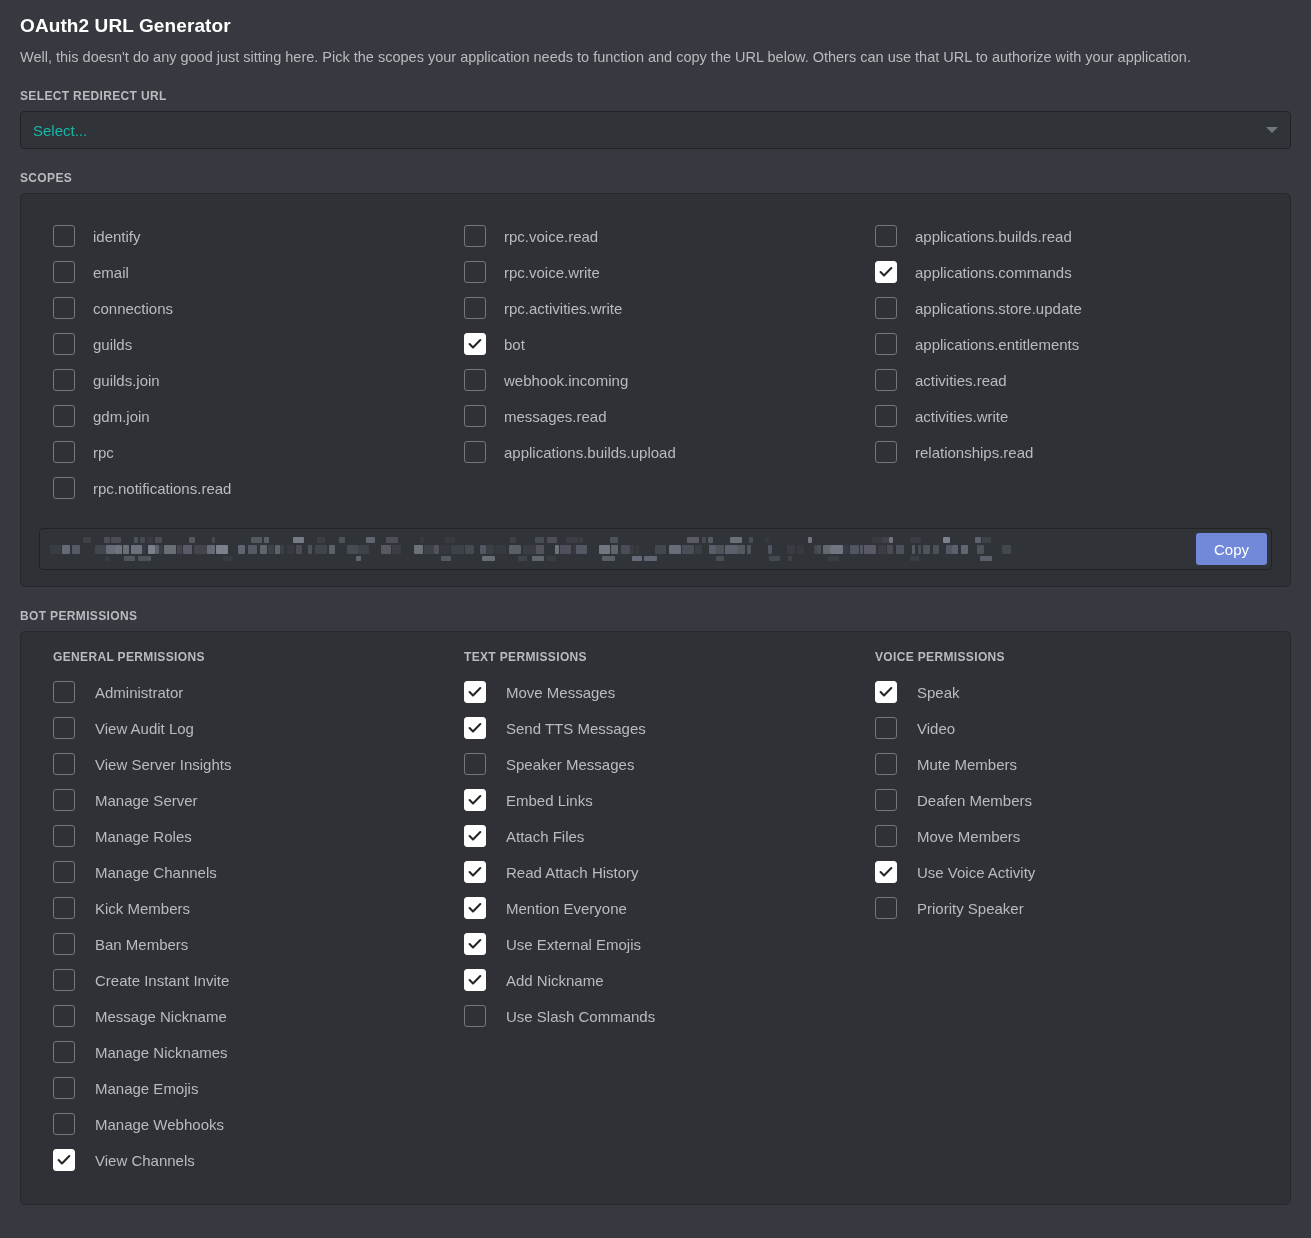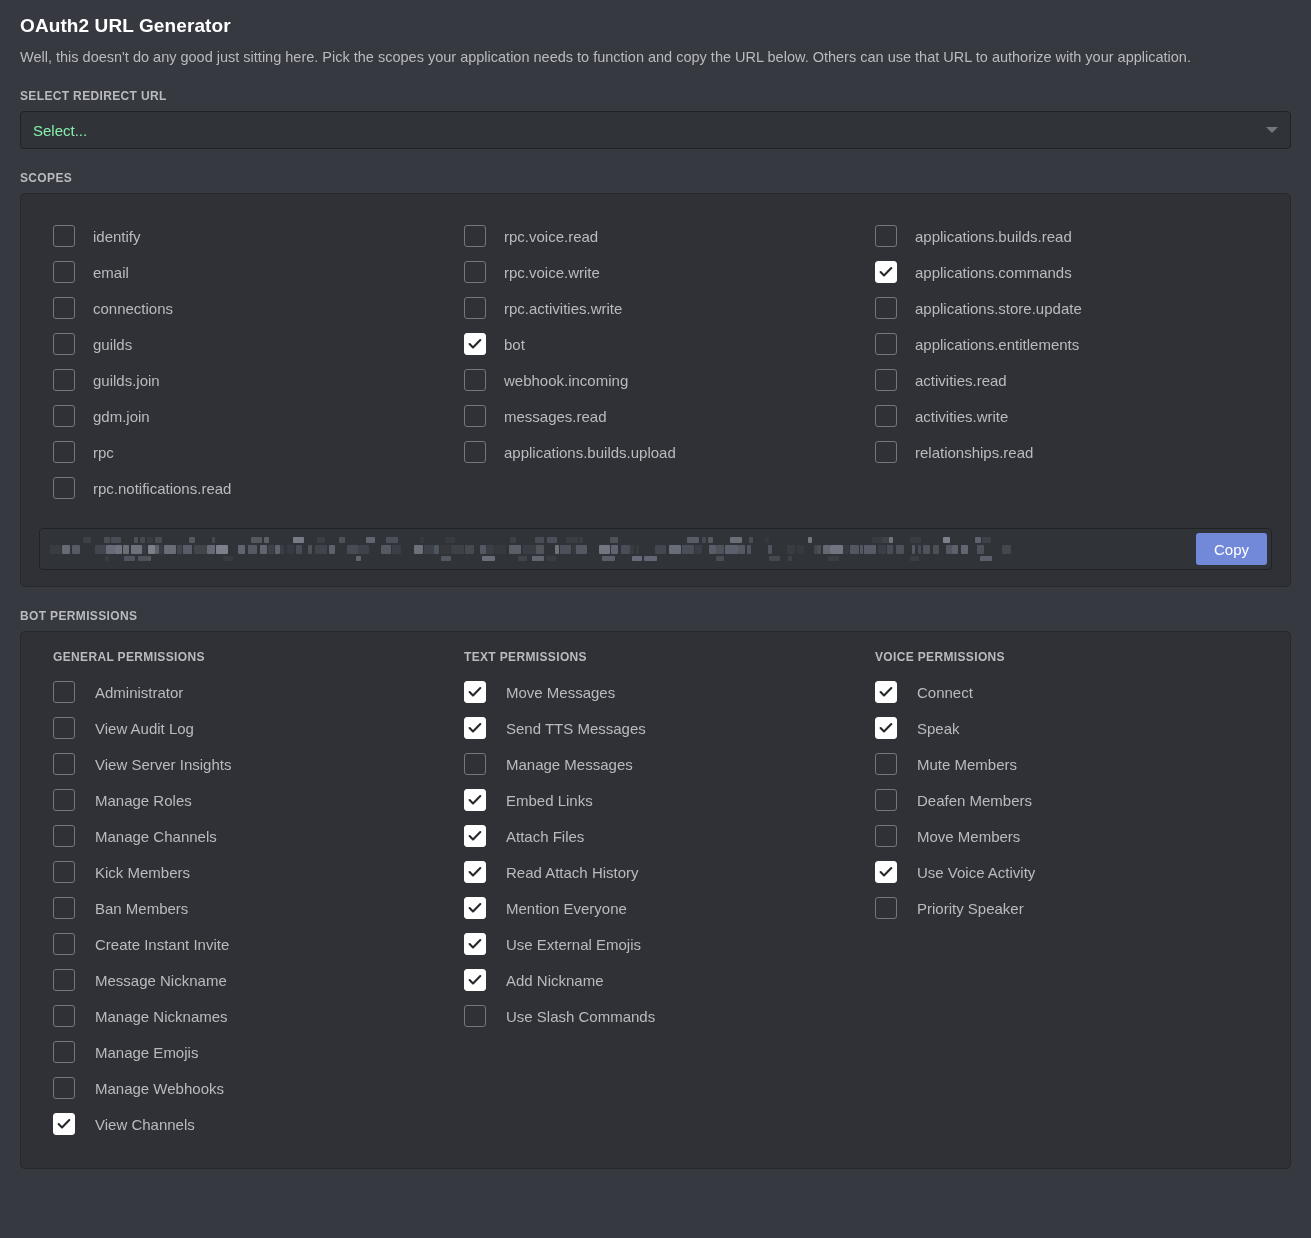--- a/index.html
+++ b/index.html
@@ -54,21 +54,21 @@
     background: #303338;
     border: 1px solid #202225;
     border-radius: 4px;
     display: flex;
     align-items: center;
     padding: 0 12px;
     position: relative;
     cursor: pointer;
   }
   .select-placeholder {
-    color: #86efac;
+    color: #14b8a6;
     font-size: 15px;
   }
   .select-arrow {
     position: absolute;
     right: 12px;
     top: 50%;
     transform: translateY(-50%);
     width: 0; height: 0;
     border-left: 6px solid transparent;
     border-right: 6px solid transparent;
@@ -462,20 +462,24 @@
           <div class="cb-row perm">
             <span class="cb"></span>
             <span class="cb-label">View Audit Log</span>
           </div>
           <div class="cb-row perm">
             <span class="cb"></span>
             <span class="cb-label">View Server Insights</span>
           </div>
           <div class="cb-row perm">
             <span class="cb"></span>
+            <span class="cb-label">Manage Server</span>
+          </div>
+          <div class="cb-row perm">
+            <span class="cb"></span>
             <span class="cb-label">Manage Roles</span>
           </div>
           <div class="cb-row perm">
             <span class="cb"></span>
             <span class="cb-label">Manage Channels</span>
           </div>
           <div class="cb-row perm">
             <span class="cb"></span>
             <span class="cb-label">Kick Members</span>
           </div>
@@ -525,21 +529,21 @@
           <div class="cb-row perm">
             <span class="cb checked">
               <svg width="14" height="14" viewBox="0 0 14 14" aria-hidden="true">
                 <path d="M1.6 7.1 L5 10.4 L12.3 3.1" fill="none" stroke="#23272a" stroke-width="2.1" stroke-linecap="round" stroke-linejoin="round"></path>
               </svg>
             </span>
             <span class="cb-label">Send TTS Messages</span>
           </div>
           <div class="cb-row perm">
             <span class="cb"></span>
-            <span class="cb-label">Manage Messages</span>
+            <span class="cb-label">Speaker Messages</span>
           </div>
           <div class="cb-row perm">
             <span class="cb checked">
               <svg width="14" height="14" viewBox="0 0 14 14" aria-hidden="true">
                 <path d="M1.6 7.1 L5 10.4 L12.3 3.1" fill="none" stroke="#23272a" stroke-width="2.1" stroke-linecap="round" stroke-linejoin="round"></path>
               </svg>
             </span>
             <span class="cb-label">Embed Links</span>
           </div>
           <div class="cb-row perm">
@@ -588,29 +592,25 @@
           </div>
         </div>
         <div class="col">
           <div class="col-header">VOICE PERMISSIONS</div>
           <div class="cb-row perm">
             <span class="cb checked">
               <svg width="14" height="14" viewBox="0 0 14 14" aria-hidden="true">
                 <path d="M1.6 7.1 L5 10.4 L12.3 3.1" fill="none" stroke="#23272a" stroke-width="2.1" stroke-linecap="round" stroke-linejoin="round"></path>
               </svg>
             </span>
-            <span class="cb-label">Connect</span>
-          </div>
-          <div class="cb-row perm">
-            <span class="cb checked">
-              <svg width="14" height="14" viewBox="0 0 14 14" aria-hidden="true">
-                <path d="M1.6 7.1 L5 10.4 L12.3 3.1" fill="none" stroke="#23272a" stroke-width="2.1" stroke-linecap="round" stroke-linejoin="round"></path>
-              </svg>
-            </span>
             <span class="cb-label">Speak</span>
+          </div>
+          <div class="cb-row perm">
+            <span class="cb"></span>
+            <span class="cb-label">Video</span>
           </div>
           <div class="cb-row perm">
             <span class="cb"></span>
             <span class="cb-label">Mute Members</span>
           </div>
           <div class="cb-row perm">
             <span class="cb"></span>
             <span class="cb-label">Deafen Members</span>
           </div>
           <div class="cb-row perm">

